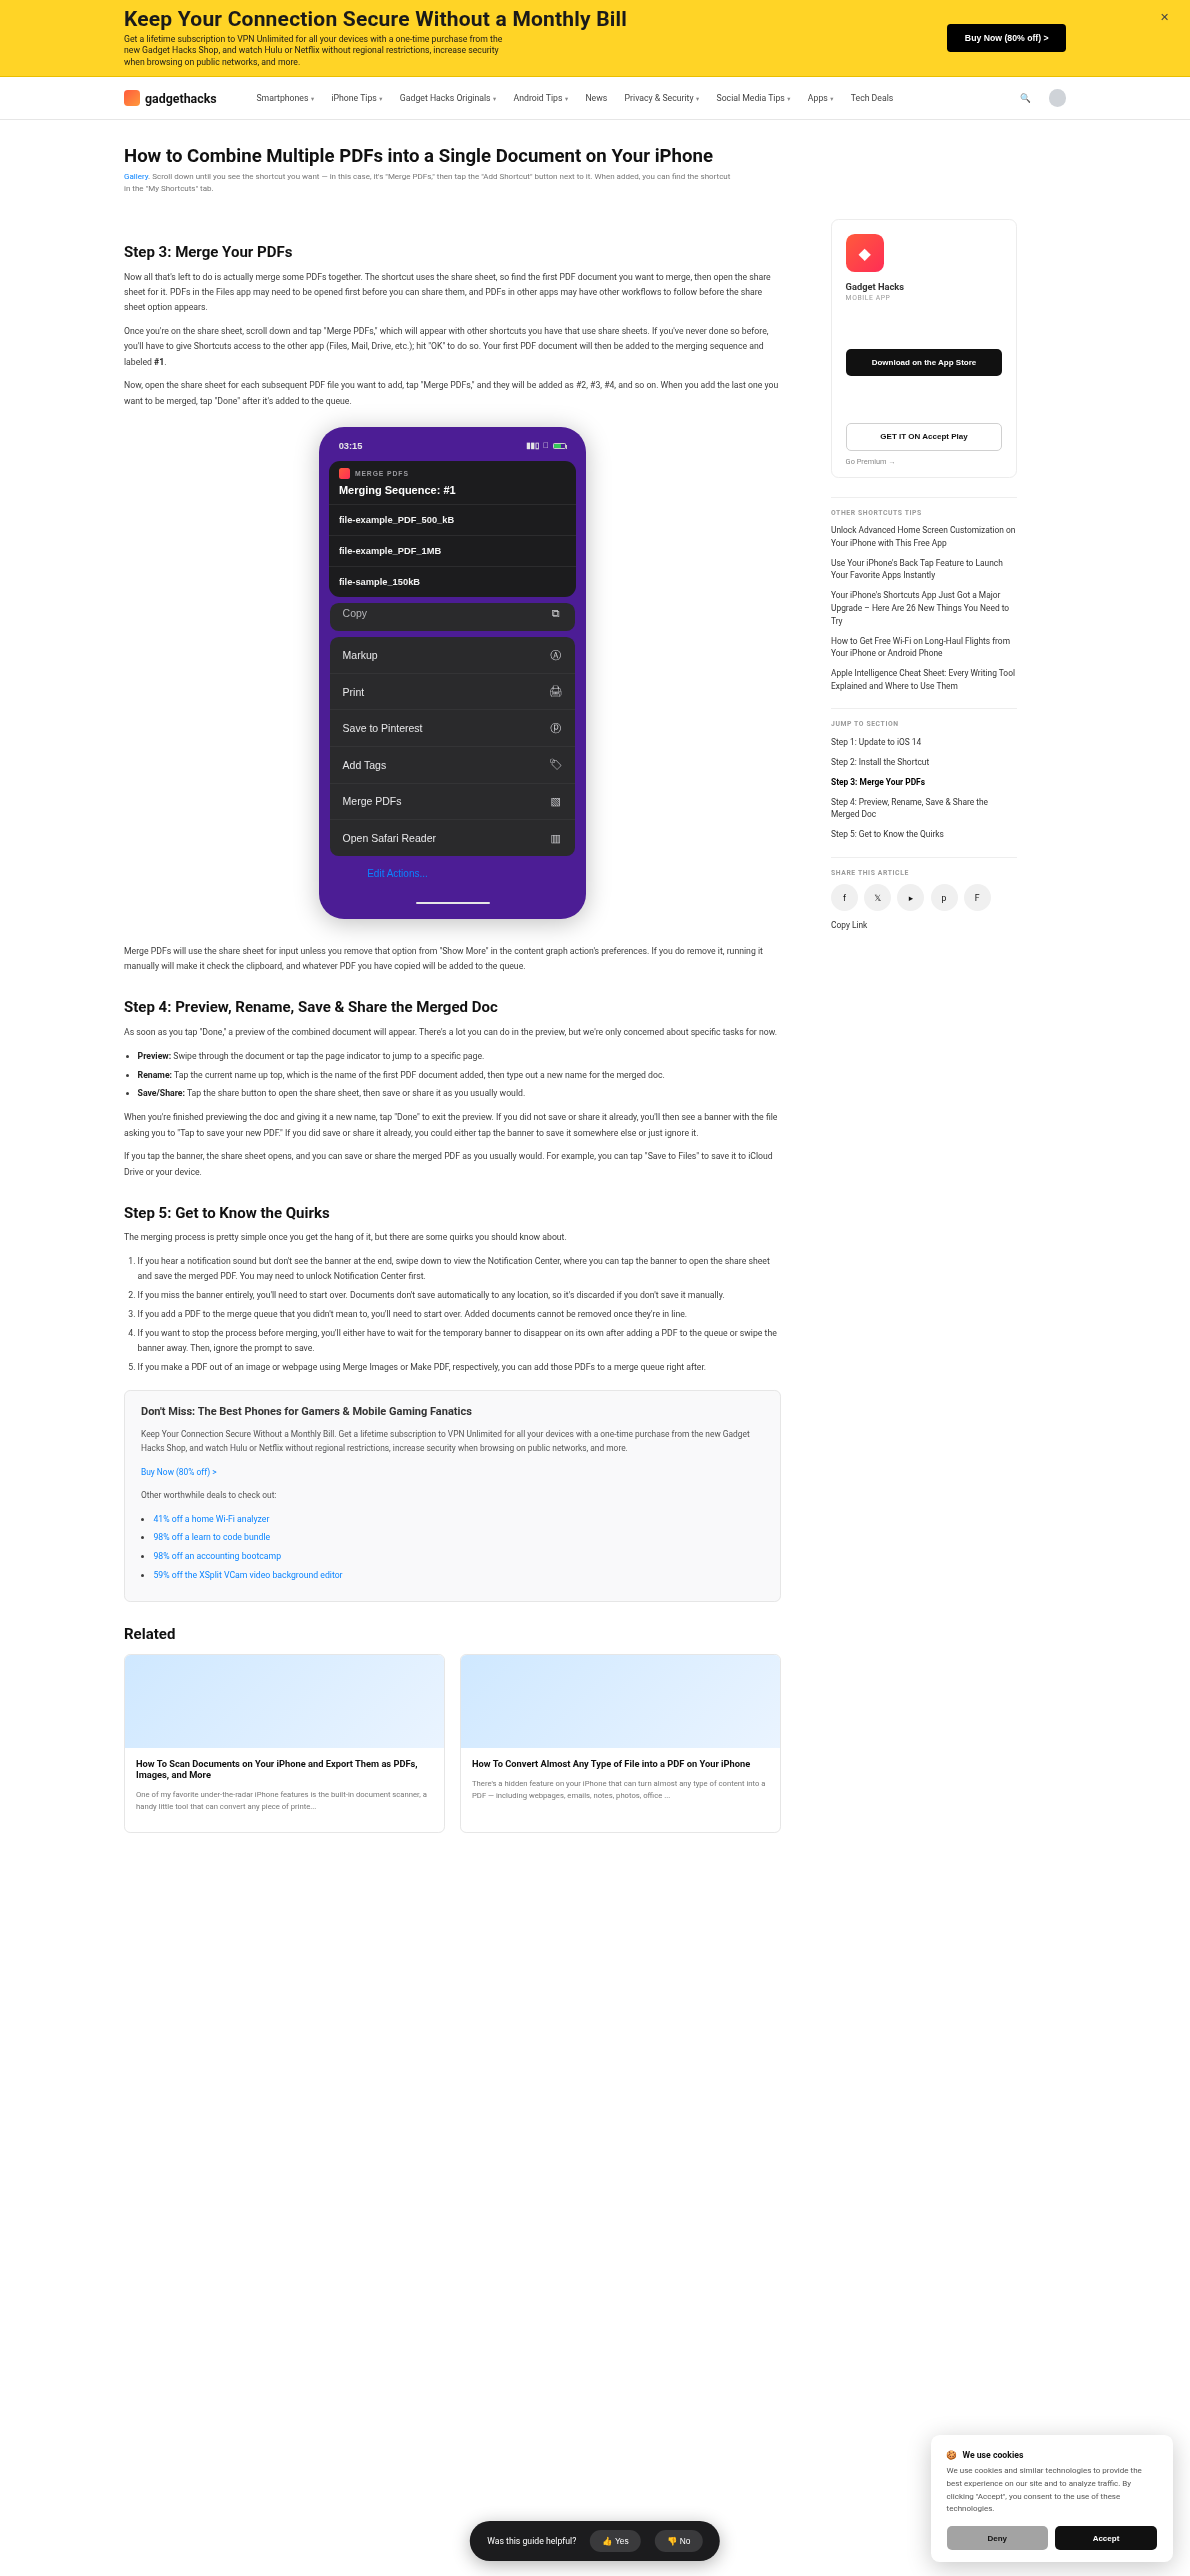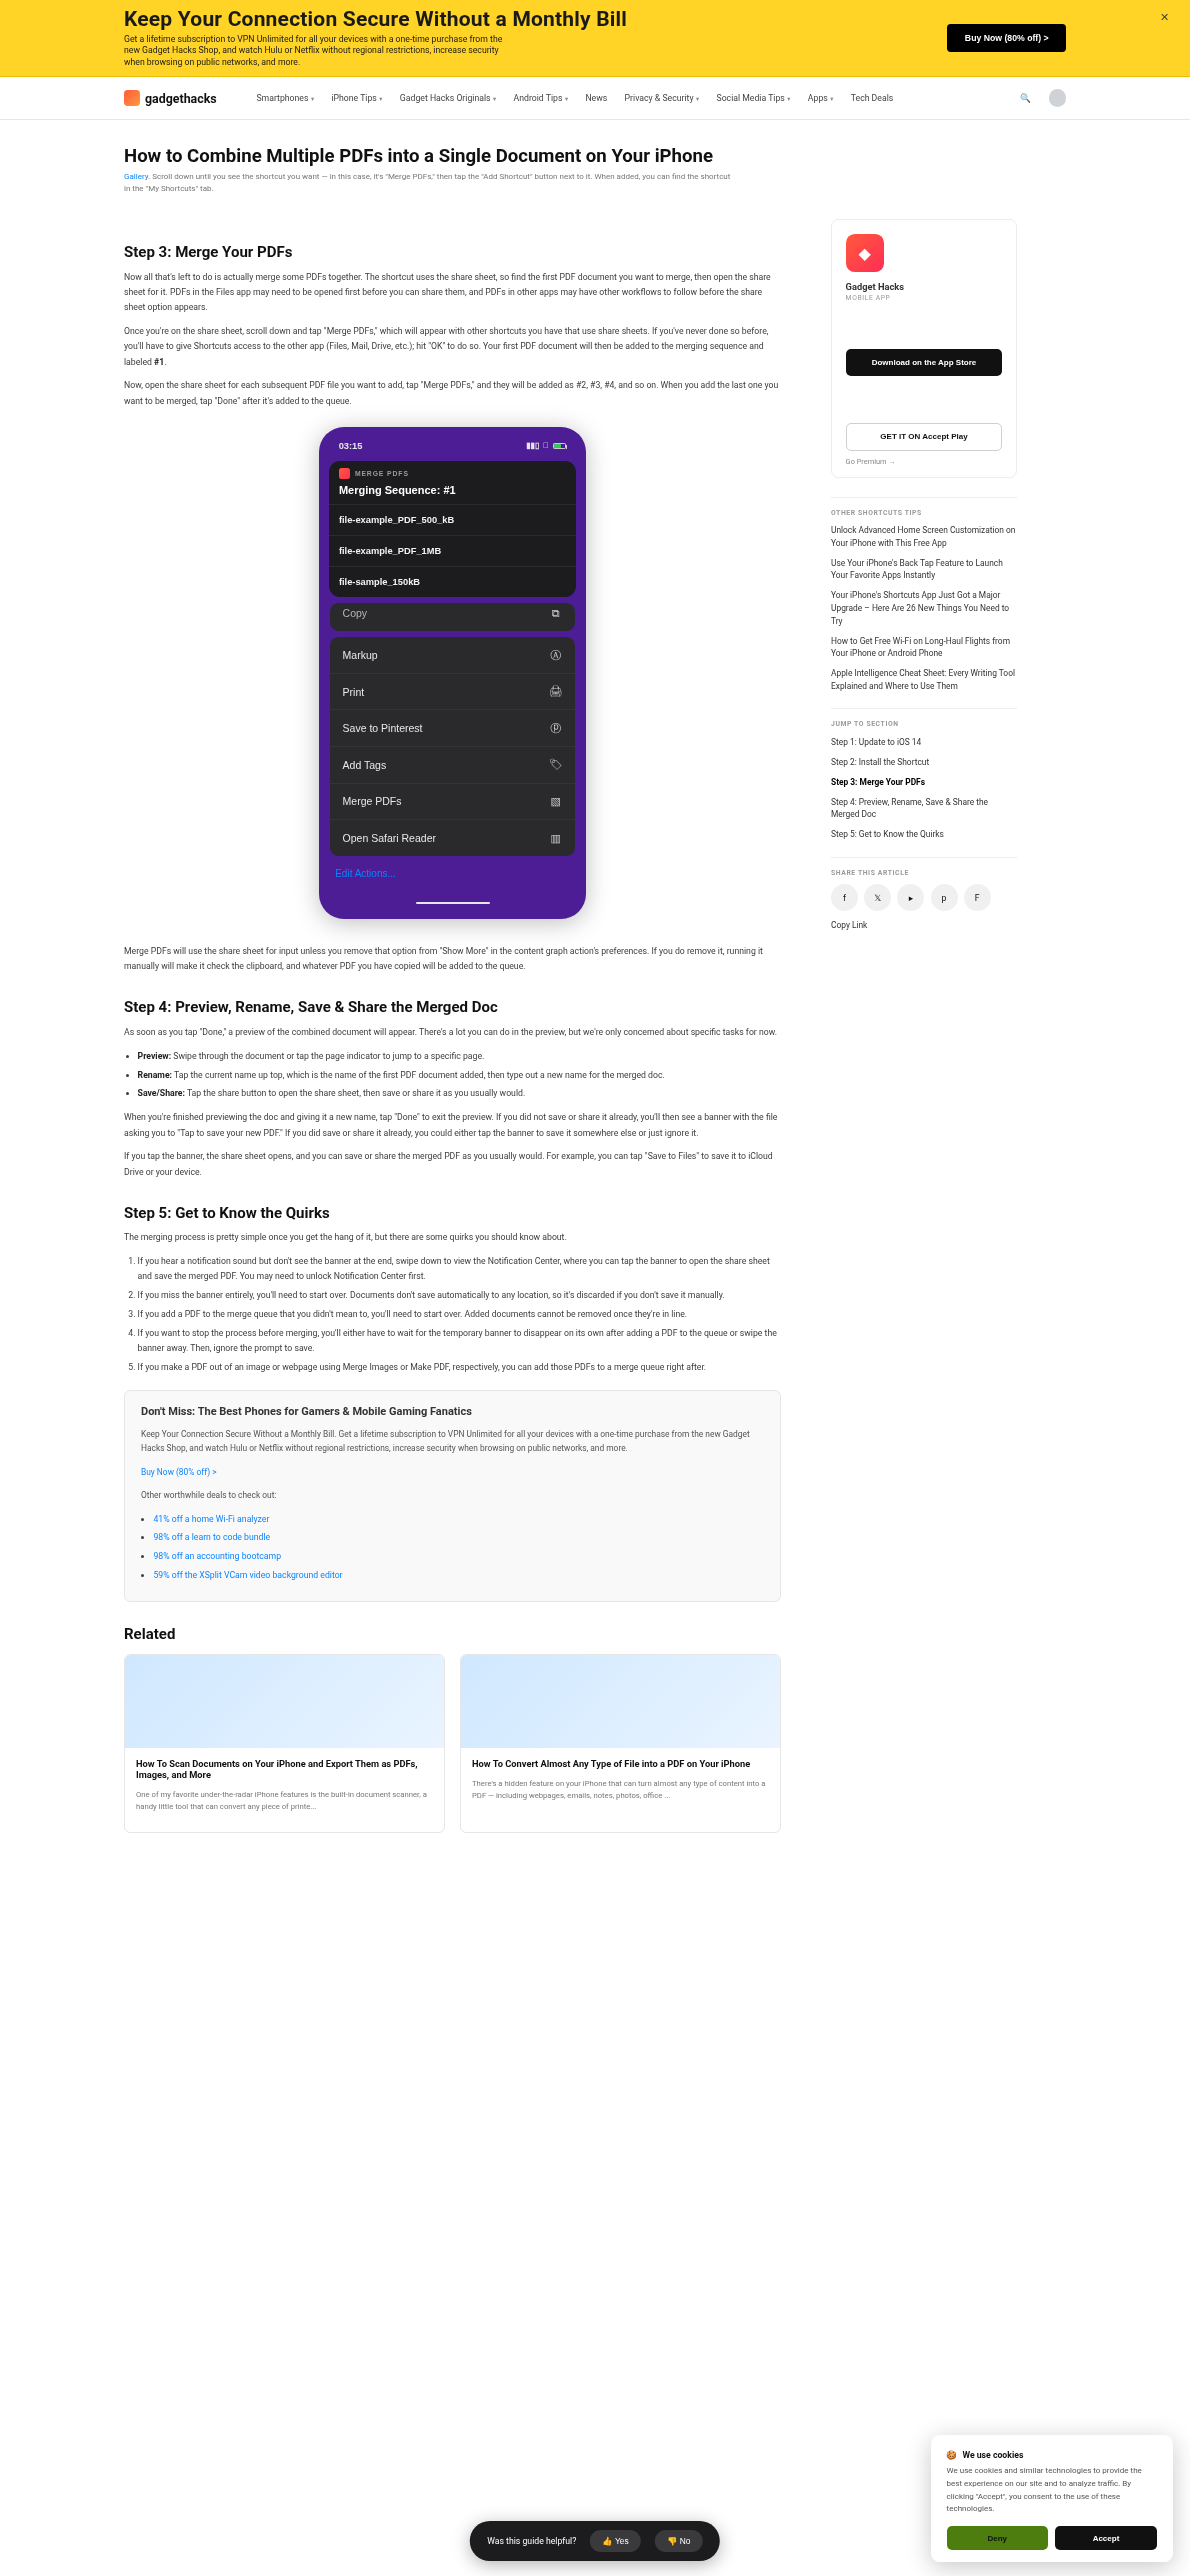--- a/index.html
+++ b/index.html
@@ -81,21 +81,21 @@
 
   .sheet { margin:3.7px 2.5px 0; }
   .sheet-group { background:#2a2a2c; border-radius:8.7px; overflow:hidden; margin-top:6.2px; }
   .sheet-row { display:flex; align-items:center; justify-content:space-between;
                padding:11px 12.4px; border-top:0.6px solid #343436; font-size:10.5px; color:#e8e8ea;
                cursor:pointer; }
   .sheet-group .sheet-row:first-child { border-top:none; }
   .sheet-row.partial { padding-top:3.7px; color:#b5b5b9; }
   .ico { width:13.6px; height:13.6px; display:flex; align-items:center; justify-content:center;
          color:#d0d0d4; font-size:11px; }
-  .edit-actions { color:#0a84ff; font-size:10px; padding:12.4px 5px 3.7px; cursor:pointer; }
+  .edit-actions { color:#0a84ff; font-size:10px; padding:12.4px 5px 3.7px; cursor:pointer;margin-left:32px; }
   .home-ind { width:74px; height:2.5px; background:#e6e6e6; border-radius:1.9px;
               margin:18.6px auto 0; }
 
   
   .infobox { background:#f9f9fa; border:0.6px solid #e6e6e6; border-radius:6.2px;
              padding:13.6px 16px; margin:15px 0; }
   .infobox .ib-title { font-size:11px; font-weight:700; margin-bottom:6.2px; }
   .infobox p,.infobox ul { font-size:8.4px; color:#555; line-height:1.75; }
   .infobox ul { margin:3.7px 0 0 12.4px; }
 
@@ -145,21 +145,21 @@
   
   .gdpr { position:fixed; bottom:13.6px; right:17.4px; width:242px; background:#fff;
           border-radius:8.7px; box-shadow:0 5px 25px rgba(0,0,0,.22); padding:15px 16px 12.4px;
           font-size:8px; color:#555; }
   .gdpr strong { display:flex; align-items:center; gap:5px; font-size:8.7px; color:#111; margin-bottom:5px; }
   .gdpr p { line-height:1.6; margin-bottom:10px; }
   .gdpr .btns { display:flex; gap:7.4px; }
   .gdpr button { flex:1; padding:7.4px 0; border-radius:5px; border:none; font-size:8px;
                  font-weight:600; cursor:pointer; }
   .gdpr .accept { background:#111; color:#fff; }
-  .gdpr .deny   { background:#4d7c0f; color:#111; }
+  .gdpr .deny   { background:#a3a3a3; color:#111; }
 </style>
 </head>
 <body>
 
 <div class="banner">
   <div class="banner-left">
     <div class="banner-title">Keep Your Connection Secure Without a Monthly Bill</div>
     <div class="banner-sub">Get a lifetime subscription to VPN Unlimited for all your devices with a one-time purchase from the new Gadget Hacks Shop, and watch Hulu or Netflix without regional restrictions, increase security when browsing on public networks, and more.</div>
   </div>
   <button class="banner-cta">Buy Now (80% off) &gt;</button>

